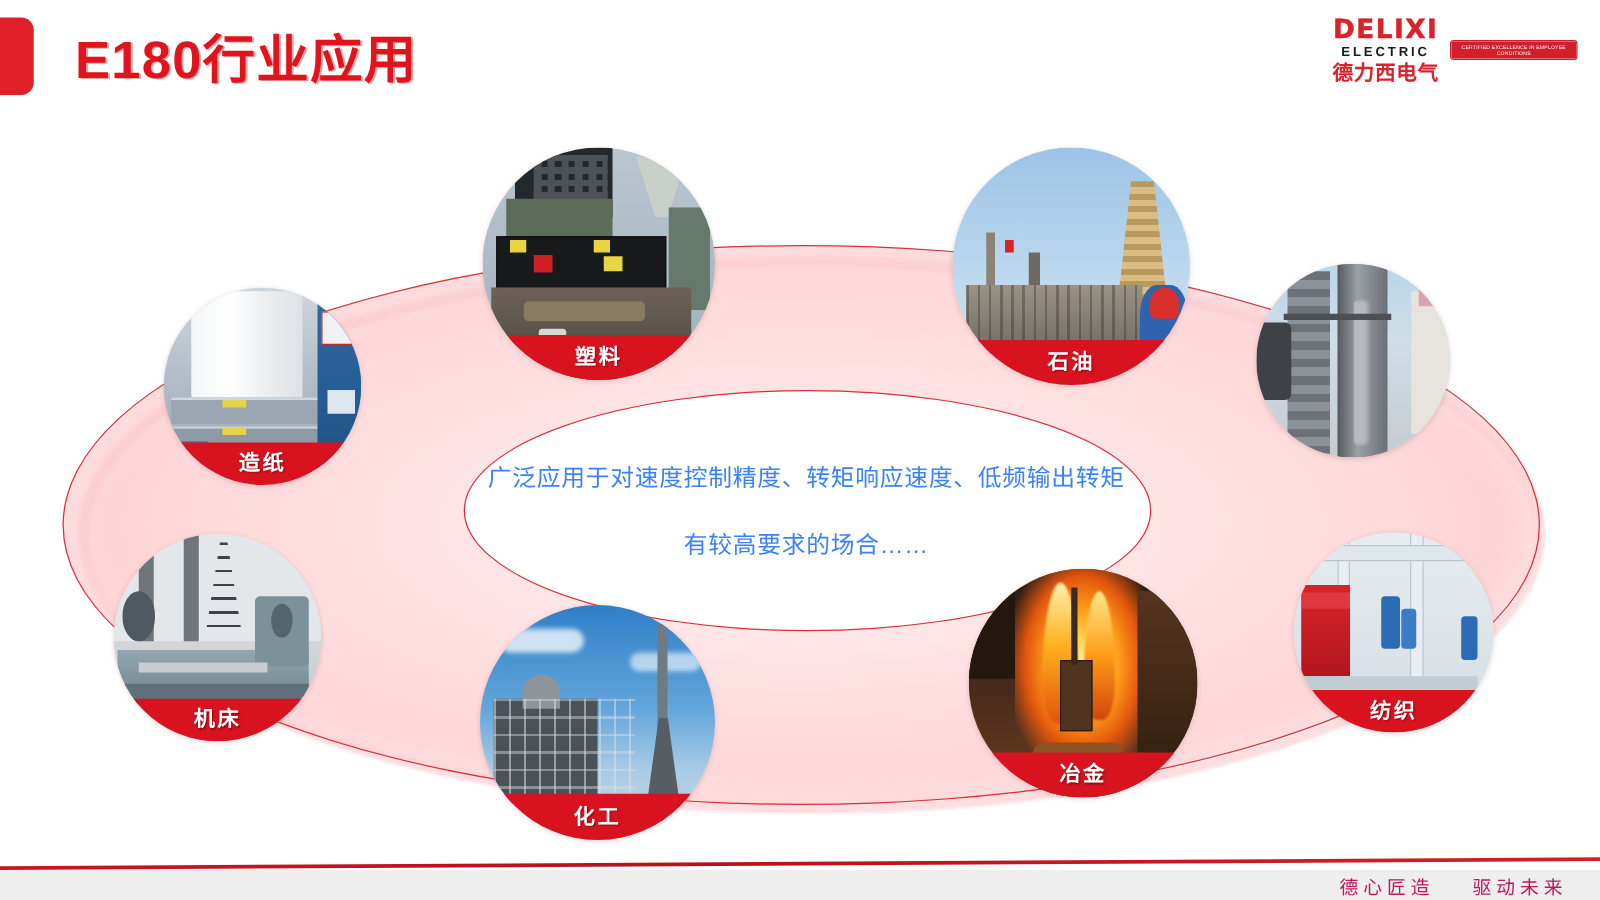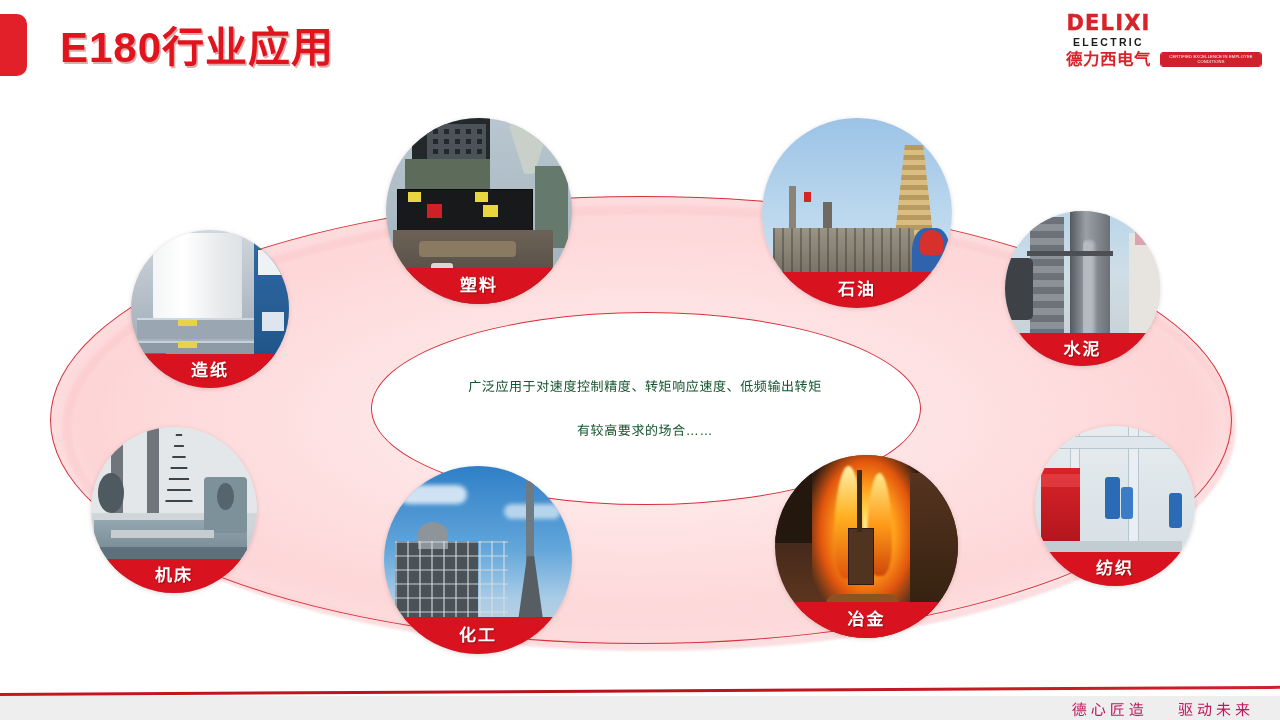--- a/index.html
+++ b/index.html
@@ -21,21 +21,21 @@
   
   .page-title{
     position:absolute;left:60px;top:21px;
     font-size:42px;line-height:54px;font-weight:bold;
     color:#e1131d;letter-spacing:1px;
     text-shadow:1.5px 1.5px 0 rgba(150,20,20,.35);
     white-space:nowrap;
   }
 
   
-  .logo-area{position:absolute;right:18px;top:13px;display:flex;align-items:flex-end;gap:9px;}
+  .logo-area{position:absolute;right:18px;top:13px;display:flex;align-items:center;gap:9px;}
   .delixi{display:flex;flex-direction:column;align-items:center;line-height:1;}
   .delixi-main{
     font-size:21px;font-weight:bold;color:#d8232a;letter-spacing:1.2px;
     font-family:"DejaVu Sans",sans-serif;
     -webkit-text-stroke:.4px #d8232a;
   }
   .delixi-sub{font-size:10.5px;font-weight:bold;color:#1b1b1b;letter-spacing:2.3px;margin-top:3px;}
   .delixi-cn{font-size:16.5px;font-weight:bold;color:#d8232a;letter-spacing:.5px;margin-top:3px;}
 
   .top-badge{
@@ -80,21 +80,21 @@
     border-radius:50%;
     border:1.4px solid #d8303a;
     background:#ffffff;
   }
   .center-text{
     position:absolute;left:371px;top:312px;width:548px;height:191px;
     display:flex;flex-direction:column;align-items:center;justify-content:center;
     gap:25px;
   }
   .center-line{
-    font-size:13px;color:#14532d;letter-spacing:.6px;white-space:nowrap;
+    font-size:19px;color:#3b82f6;letter-spacing:.6px;white-space:nowrap;
   }
 
   
   .node{position:absolute;border-radius:50%;overflow:hidden;
         box-shadow:0 1px 4px rgba(120,60,60,.22);}
   .node .photo{position:absolute;inset:0;}
   .node .label{
     position:absolute;left:0;right:0;bottom:0;
     background:#d8121f;color:#fff;
     font-size:17px;font-weight:bold;letter-spacing:2px;
@@ -326,39 +326,38 @@
       <div class="node" style="left: 1005px; top: 211px; width: 155px; height: 155px;">
         <div class="photo ph ph-cement">
           <i class="t1"></i>
           <i class="t2"></i>
           <i class="duct"></i>
           <i class="dark"></i>
           <i class="wht"></i>
           <i class="pink"></i>
           <i class="beam"></i>
         </div>
-        <div class="label" style="height: 33px; line-height: 33px;">水泥</div>
       </div>
       <div class="node" style="left: 91px; top: 427px; width: 166px; height: 166px;">
         <div class="photo ph ph-lathe">
           <i class="wall"></i>
           <i class="pil1"></i>
           <i class="pil2"></i>
           <i class="ladder"></i>
           <i class="chuck"></i>
           <i class="bed"></i>
           <i class="bed2"></i>
           <i class="head"></i>
           <i class="dial"></i>
           <i class="rod"></i>
           <i class="floor"></i>
         </div>
         <div class="label" style="height: 34px; line-height: 34px;">机床</div>
       </div>
-      <div class="node" style="left: 384px; top: 466px; width: 188px; height: 188px;">
+      <div class="node" style="left: 384px; top: 484px; width: 188px; height: 188px;">
         <div class="photo ph ph-chem">
           <i class="cloud"></i>
           <i class="cloud2"></i>
           <i class="stack"></i>
           <i class="tower"></i>
           <i class="block"></i>
           <i class="dome"></i>
           <i class="lattice"></i>
           <i class="ground"></i>
         </div>

